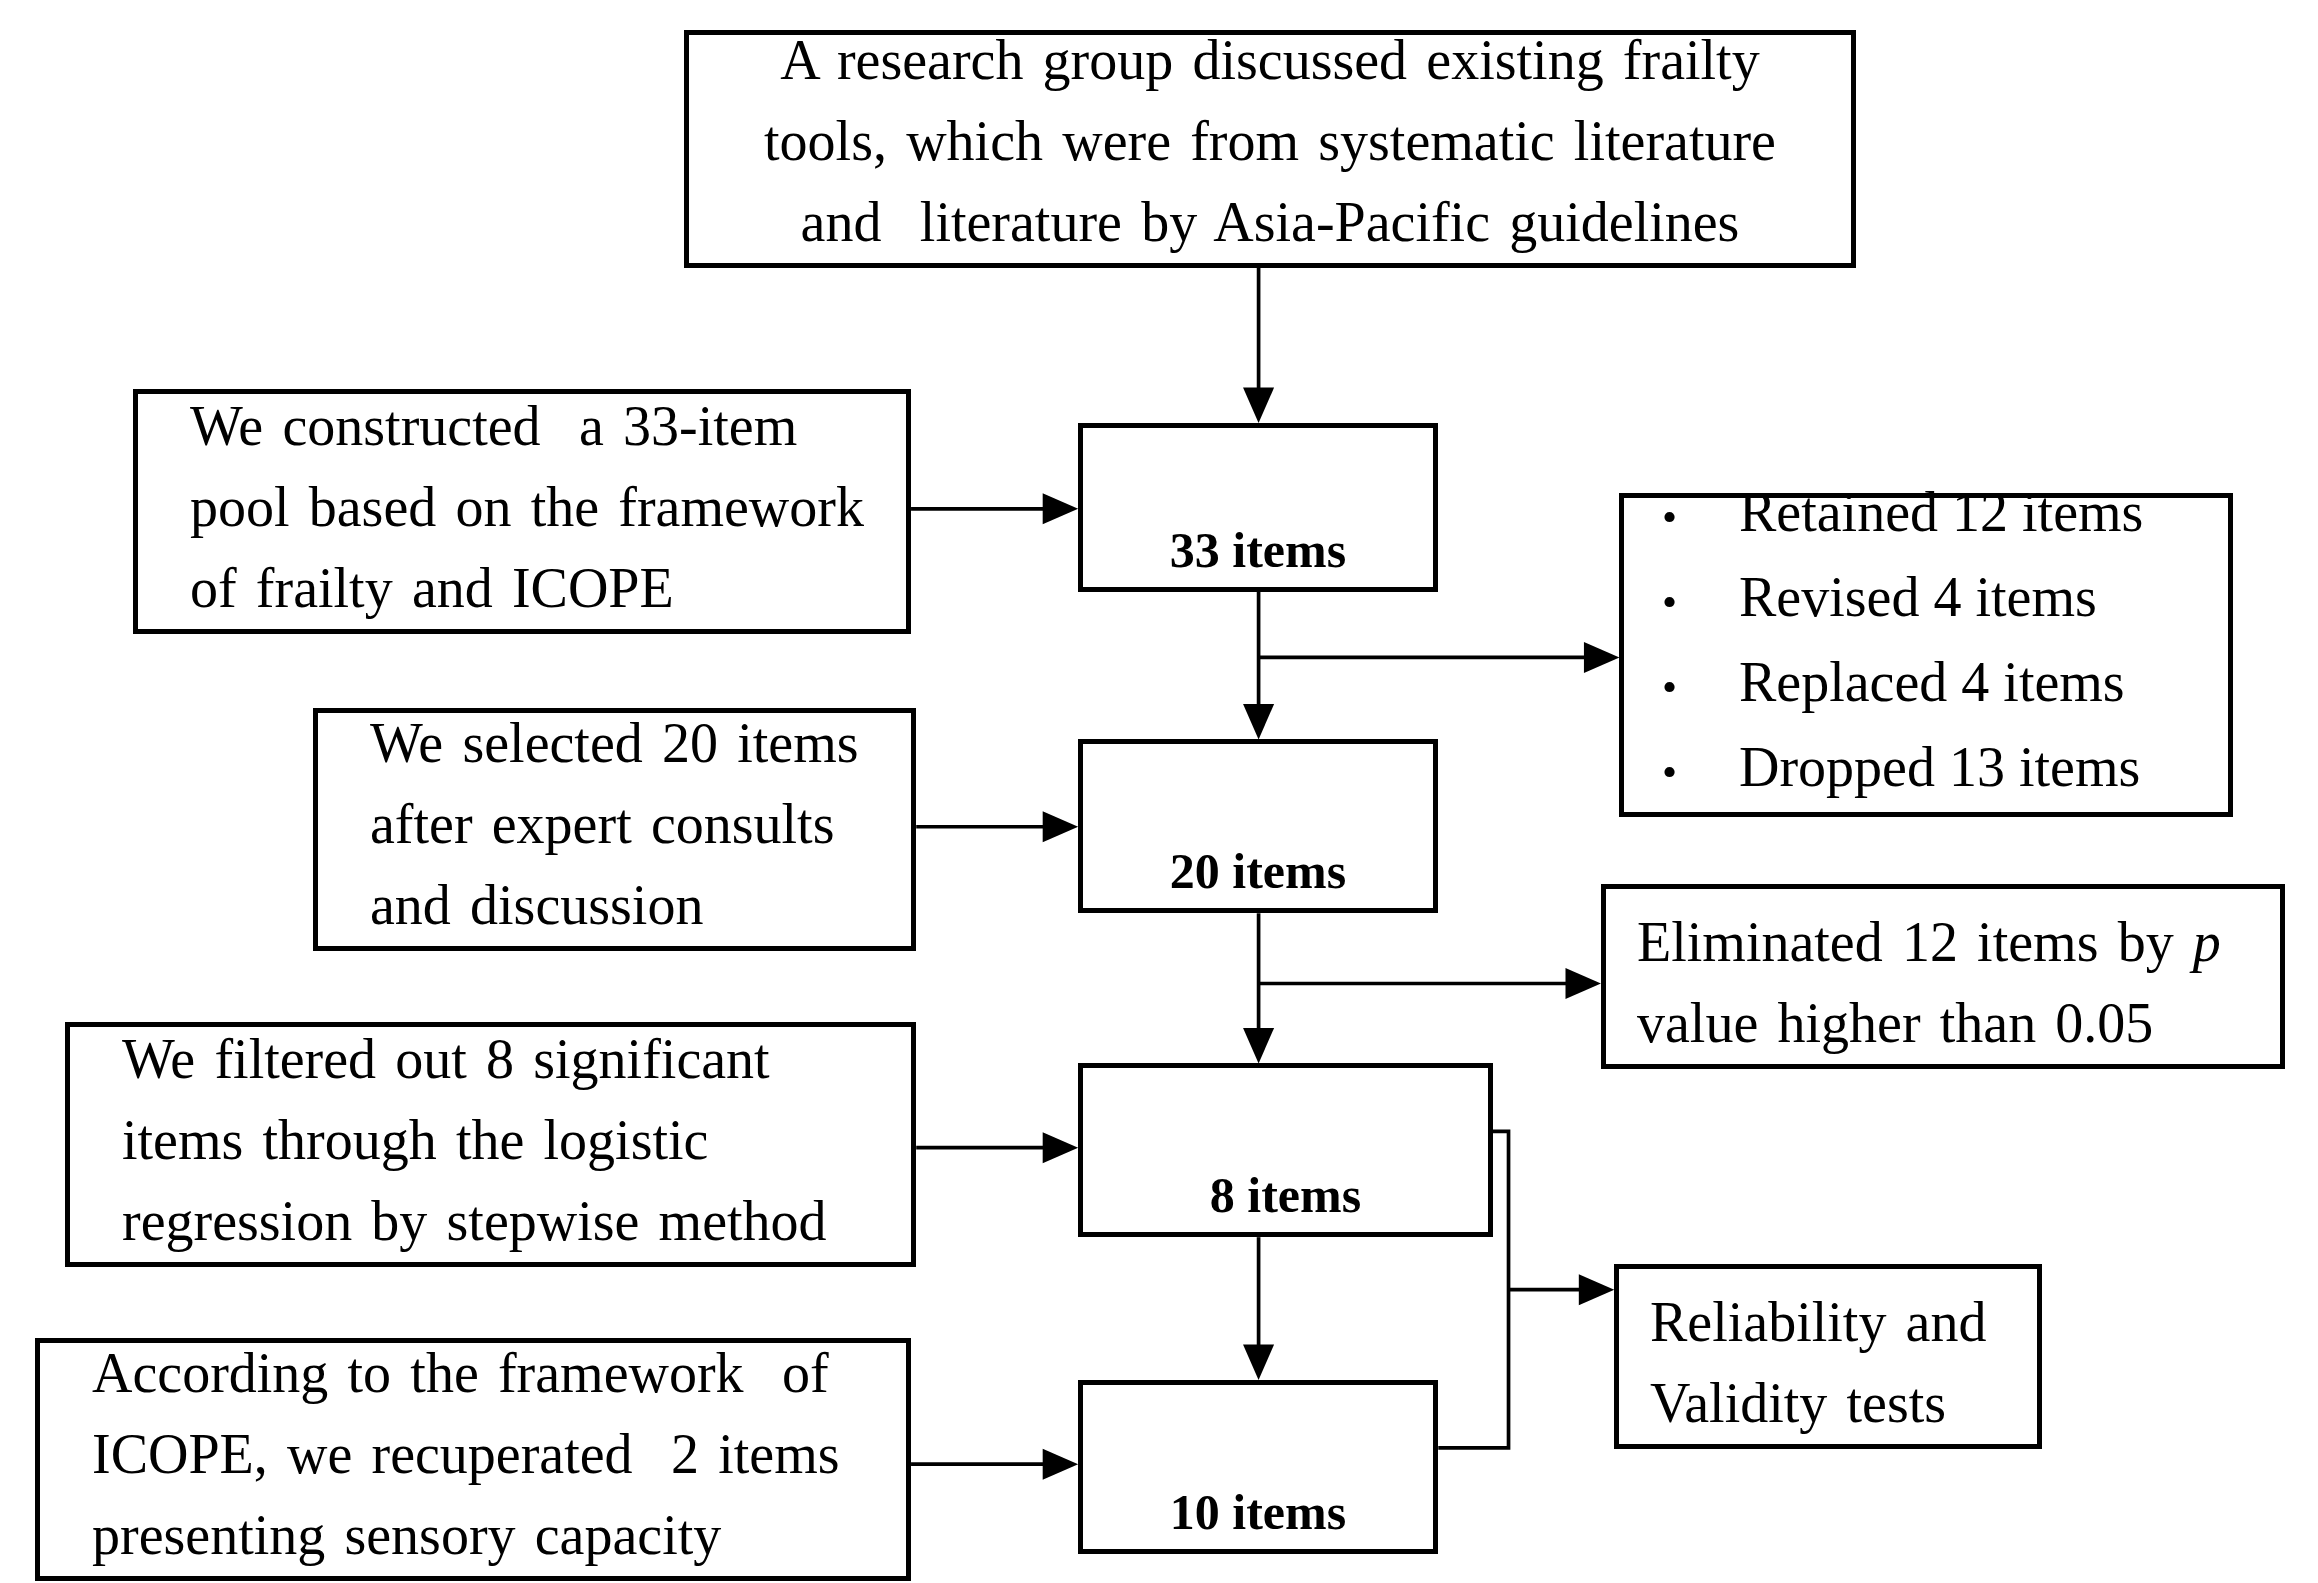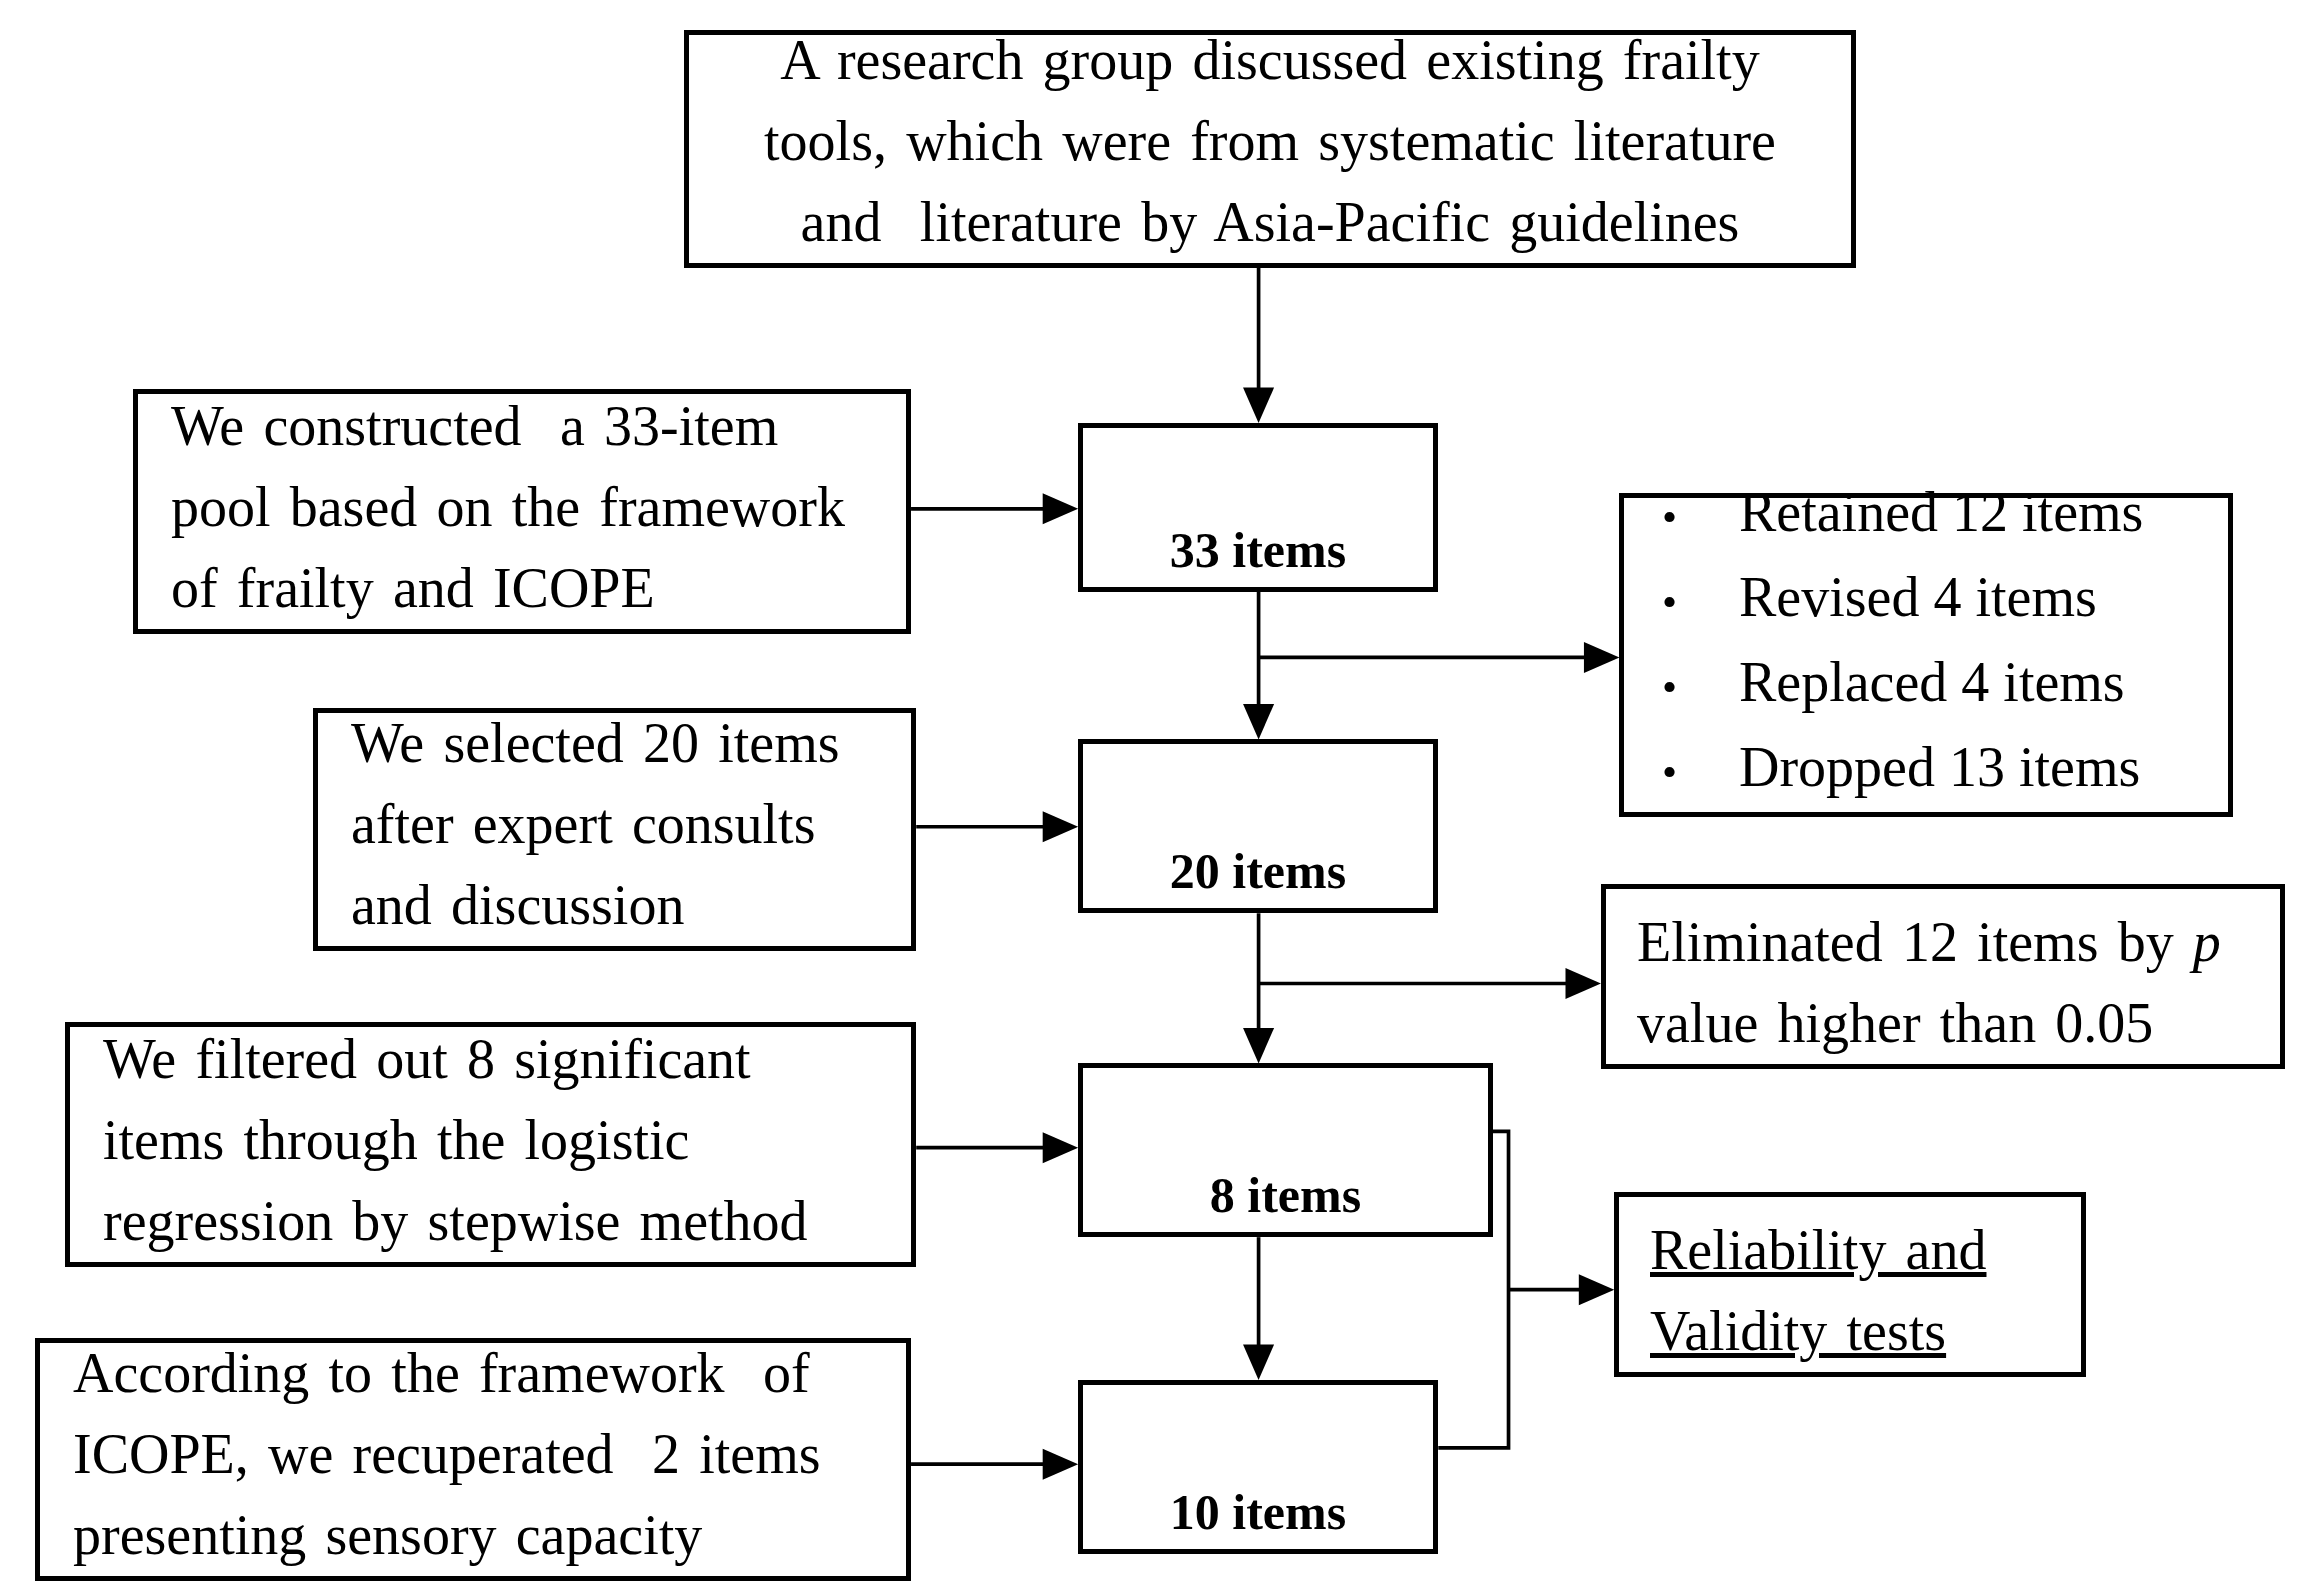--- a/index.html
+++ b/index.html
@@ -32,21 +32,21 @@
     flex-direction: column;
     justify-content: flex-end;
   }
   .txt {
     font-size: 56px;
     line-height: 81px;
     word-spacing: 5.2px;
   }
   .line { white-space: pre; }
   .top-box { text-align: center; padding: 0 7.4px; }
-  .left-box { padding-left: 33px; padding-right: 18px; }
+  .left-box { padding-left: 52px; padding-right: 18px; }
   .node-box { align-items: center; }
   .node-label {
     font-weight: bold;
     font-size: 50px;
     line-height: 74px;
     white-space: pre;
     font-family: Liberation Serif, serif;
   }
   .bullet-box { padding-left: 38px; padding-right: 7.4px; }
   .bullet-row {
@@ -189,19 +189,19 @@
       <span class="bullet-glyph">•</span>
       <span class="line">Dropped 13 items</span>
     </div>
   </div>
 
   <div class="box right-box txt" style="left:1601px; top:884px; width:684px; height:185px;">
     <div class="line"><span>Eliminated 12 items by </span><span class="italic">p</span></div>
     <div class="line">value higher than 0.05</div>
   </div>
 
-  <div class="box right-box txt" style="left:1614px; top:1192px; width:472px; height:185px;text-decoration:underline;">
+  <div class="box right-box txt" style="left:1614px; top:1264px; width:428px; height:185px;">
     <div class="line">Reliability and</div>
     <div class="line">Validity tests</div>
   </div>
 
 </div>
 
 
 </body></html>

